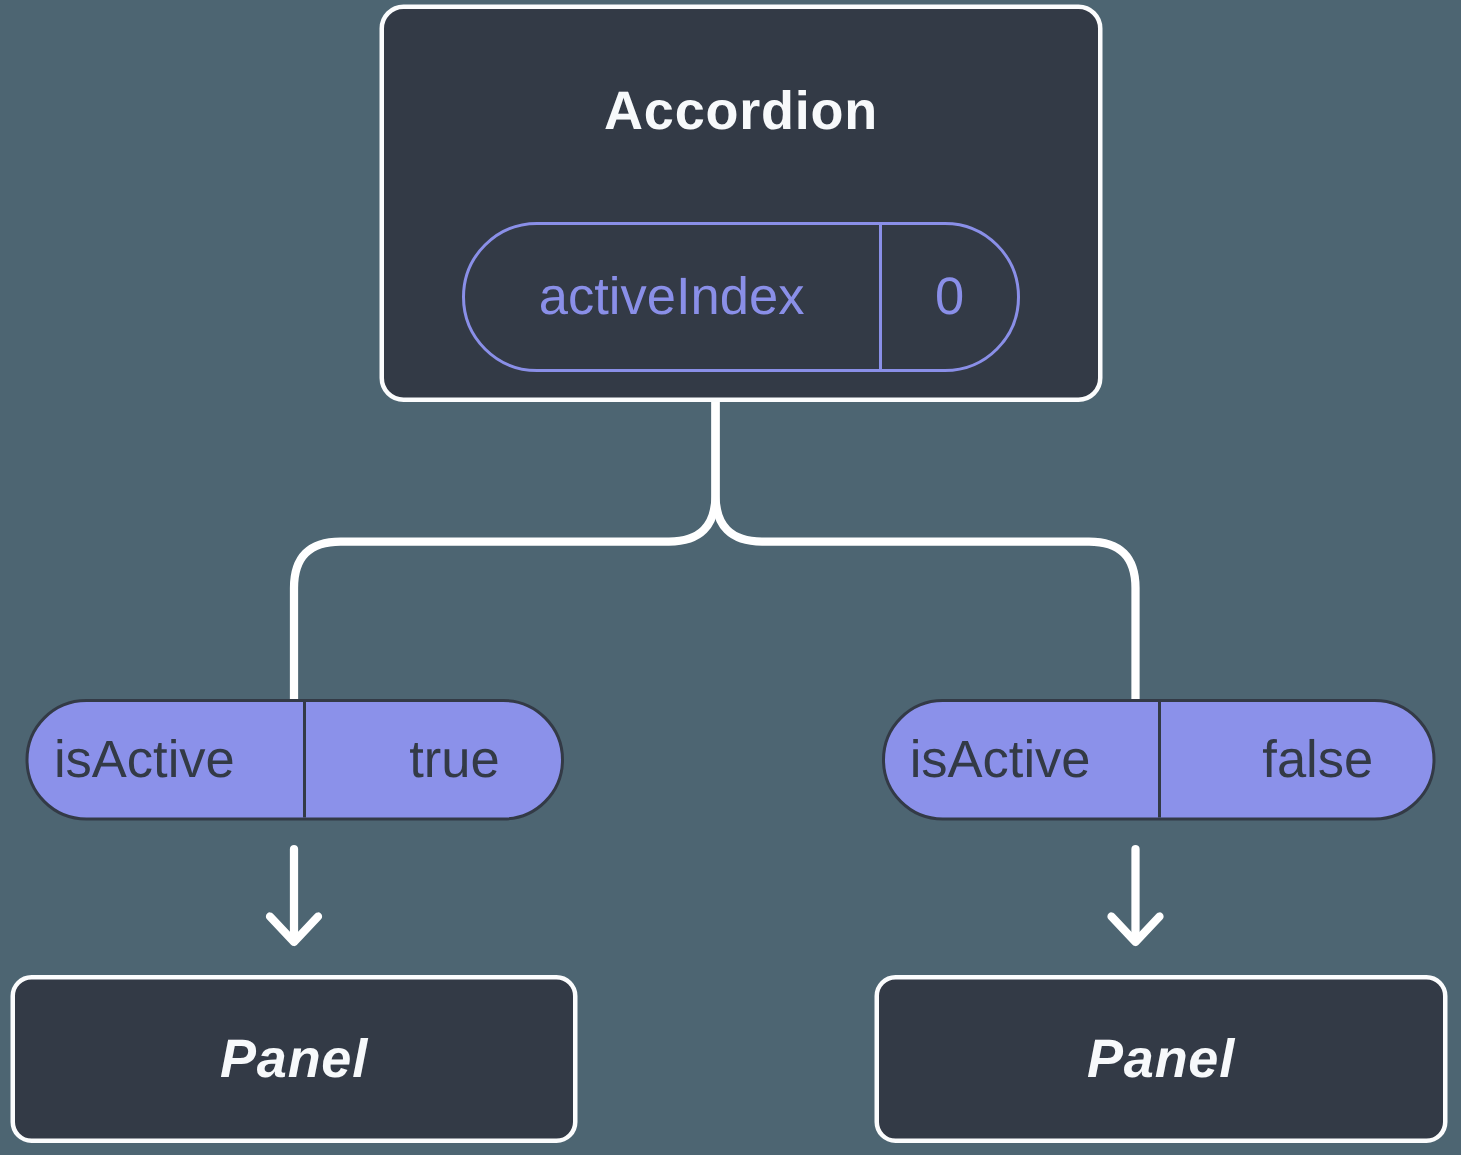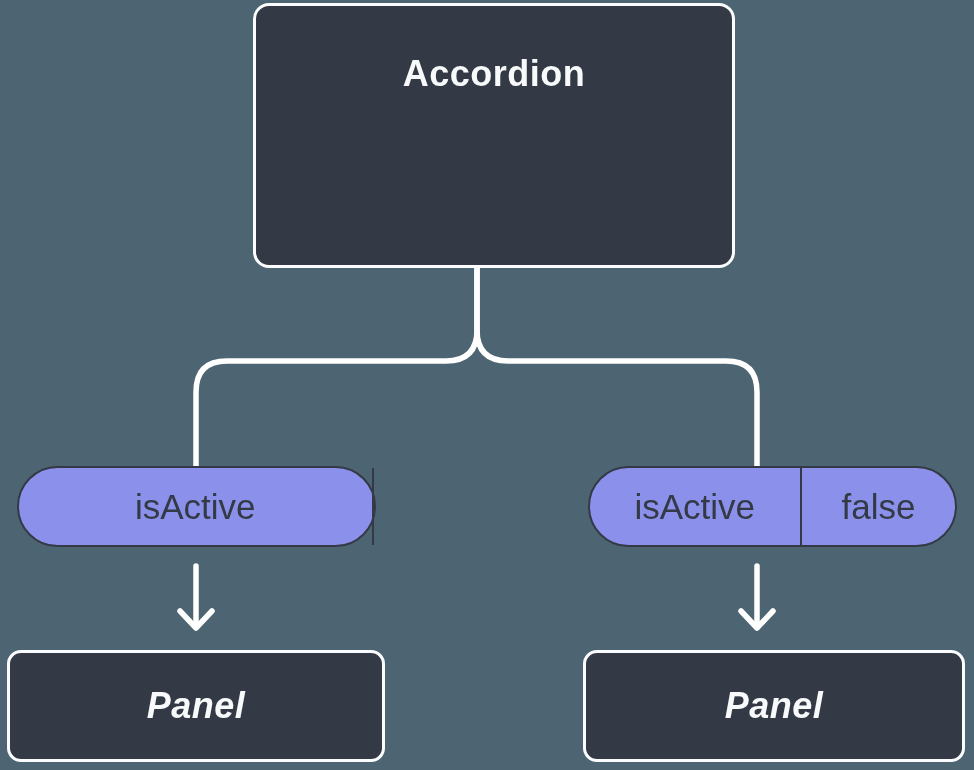--- a/index.html
+++ b/index.html
@@ -97,21 +97,21 @@
     background:var(--box-fill);
     border:3px solid var(--box-border);
     border-radius:14px;
     display:flex;align-items:center;justify-content:center;font-style:italic;
   }
   #panel-left{left:7px;top:650px;width:378px;height:112px;}
   #panel-right{left:583px;top:650px;width:382px;height:112px;}
 
   
   #connector-svg{left:0;top:0;width:974px;height:770px;z-index:0;}
-  .component-box,.prop-pill,.panel-box{z-index:1;}
+  .component-box,.prop-pill,.panel-box{z-index:1;gap:28px;}
   #connector-svg path{
     fill:none;
     stroke:var(--connector);
     stroke-width:5.5;
     stroke-linecap:round;
     stroke-linejoin:round;
   }
 </style>
 </head>
 <body>
@@ -120,25 +120,31 @@
   <path d="M477,266 L477,330 Q477,361 446,361 L227,361 Q196,361 196,392 L196,466"></path>
   <path d="M477,266 L477,330 Q477,361 508,361 L726,361 Q757,361 757,392 L757,466"></path>
   <path d="M196,566 L196,624"></path>
   <path d="M180,611 L196,628 L212,611"></path>
   <path d="M757,566 L757,624"></path>
   <path d="M741,611 L757,628 L773,611"></path>
 </svg>
 
 <div class="abs component-box" id="accordion-box">
   <div class="component-title">Accordion</div>
+  <div class="state-pill">
+    <div class="pill-name">activeIndex</div>
+    <div class="pill-divider"></div>
+    <div class="pill-value">0</div>
+  </div>
 </div>
 
 <div class="abs prop-pill" id="prop-pill-left">
   <div class="pill-name">isActive</div>
   <div class="pill-divider"></div>
+  <div class="pill-value">true</div>
 </div>
 
 <div class="abs prop-pill" id="prop-pill-right">
   <div class="pill-name">isActive</div>
   <div class="pill-divider"></div>
   <div class="pill-value">false</div>
 </div>
 
 <div class="abs panel-box" id="panel-left">
   <div class="component-title">Panel</div>

